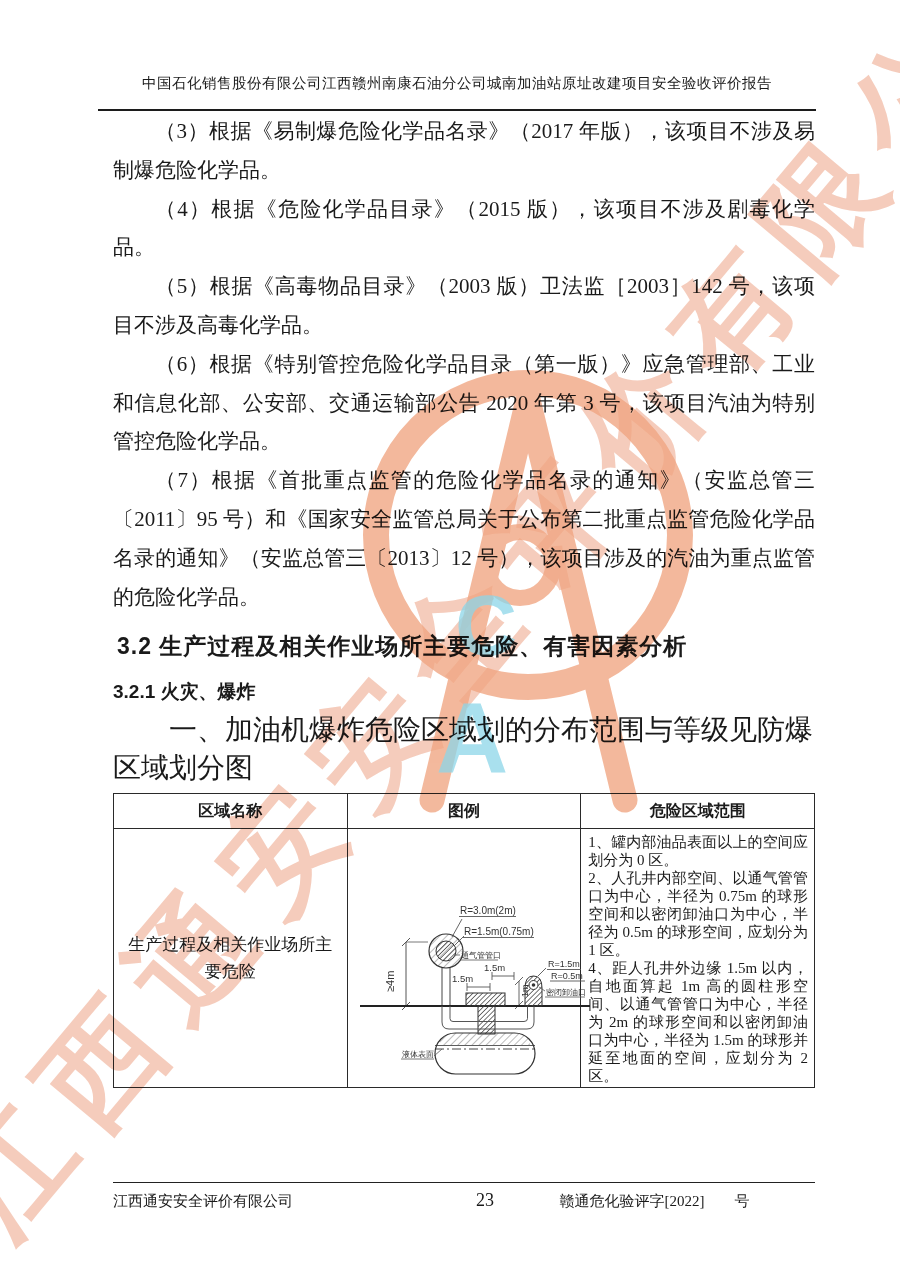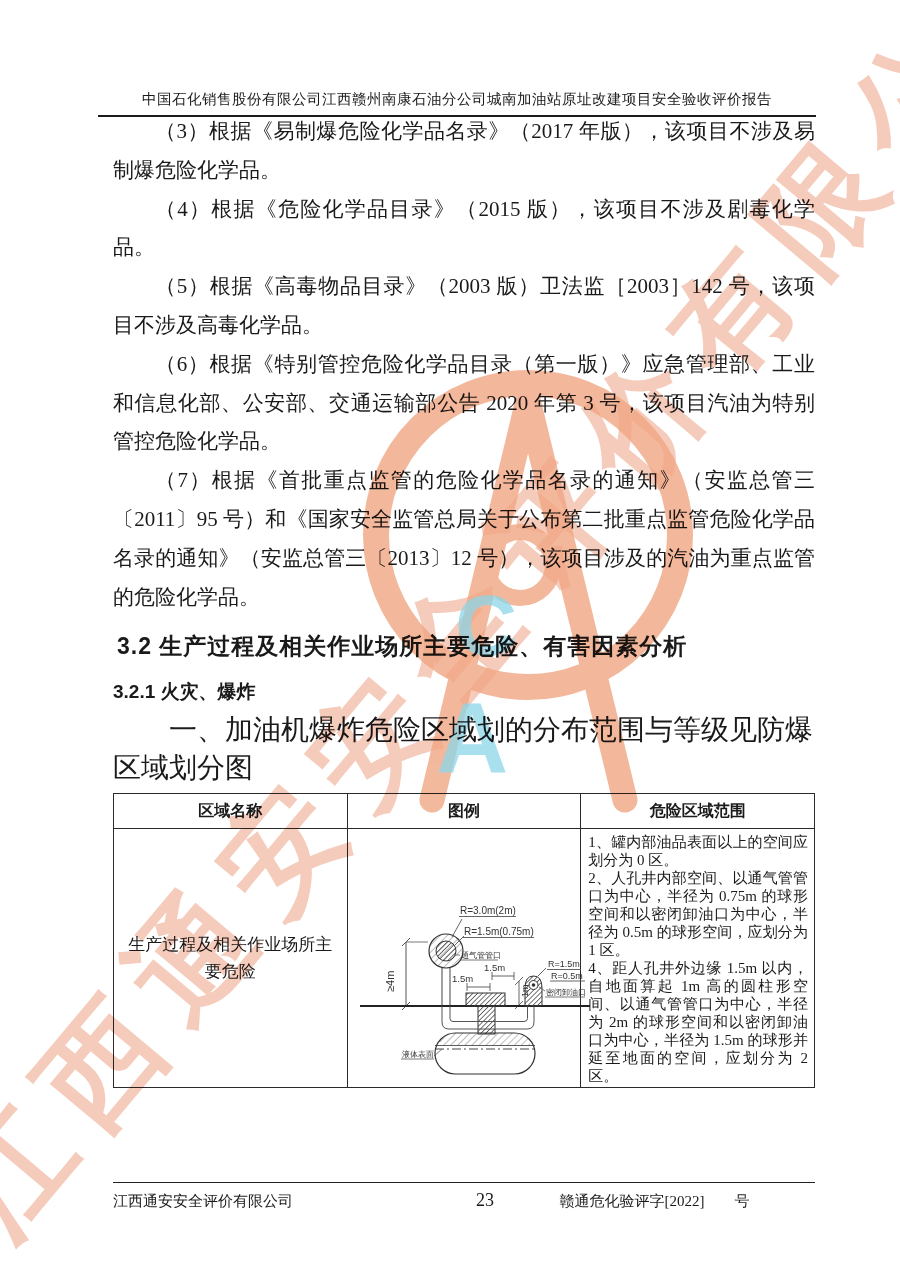--- a/index.html
+++ b/index.html
@@ -1,20 +1,20 @@
 <!DOCTYPE html>
 <html><head>
 <meta charset="utf-8">
 <style>
   html,body{margin:0;padding:0;background:#ffffff;}
   .page{position:relative;width:900px;height:1272px;background:#ffffff;overflow:hidden;
         font-family:"Liberation Serif", serif;color:#1a1a1a;}
   
   .page-header{position:absolute;top:74px;left:98px;width:718px;text-align:center;
-        font-size:14.5px;letter-spacing:.5px;padding-bottom:6px;border-bottom:2px solid #1c1c1c;margin-top:16px;}
+        font-size:14.5px;letter-spacing:.5px;padding-bottom:16px;border-bottom:2px solid #1c1c1c;}
   
   .content{position:absolute;left:113px;top:112px;width:702px;}
   .content p.body{margin:0;font-size:21px;line-height:38.8px;text-align:justify;text-indent:2em;}
   h2.sec{margin:13px 0 0 4px;font-size:23px;line-height:34px;font-weight:bold;
         font-family:"Liberation Sans", sans-serif;letter-spacing:1px;}
   h3.sub{margin:14px 0 0 0;font-size:19px;line-height:30px;font-weight:bold;
         font-family:Liberation Sans, sans-serif;}
   p.intro{margin:4px 0 6px 0;font-size:28px;line-height:38px;text-indent:2em;}
   
   table.zone{border-collapse:collapse;width:702px;table-layout:fixed;}

